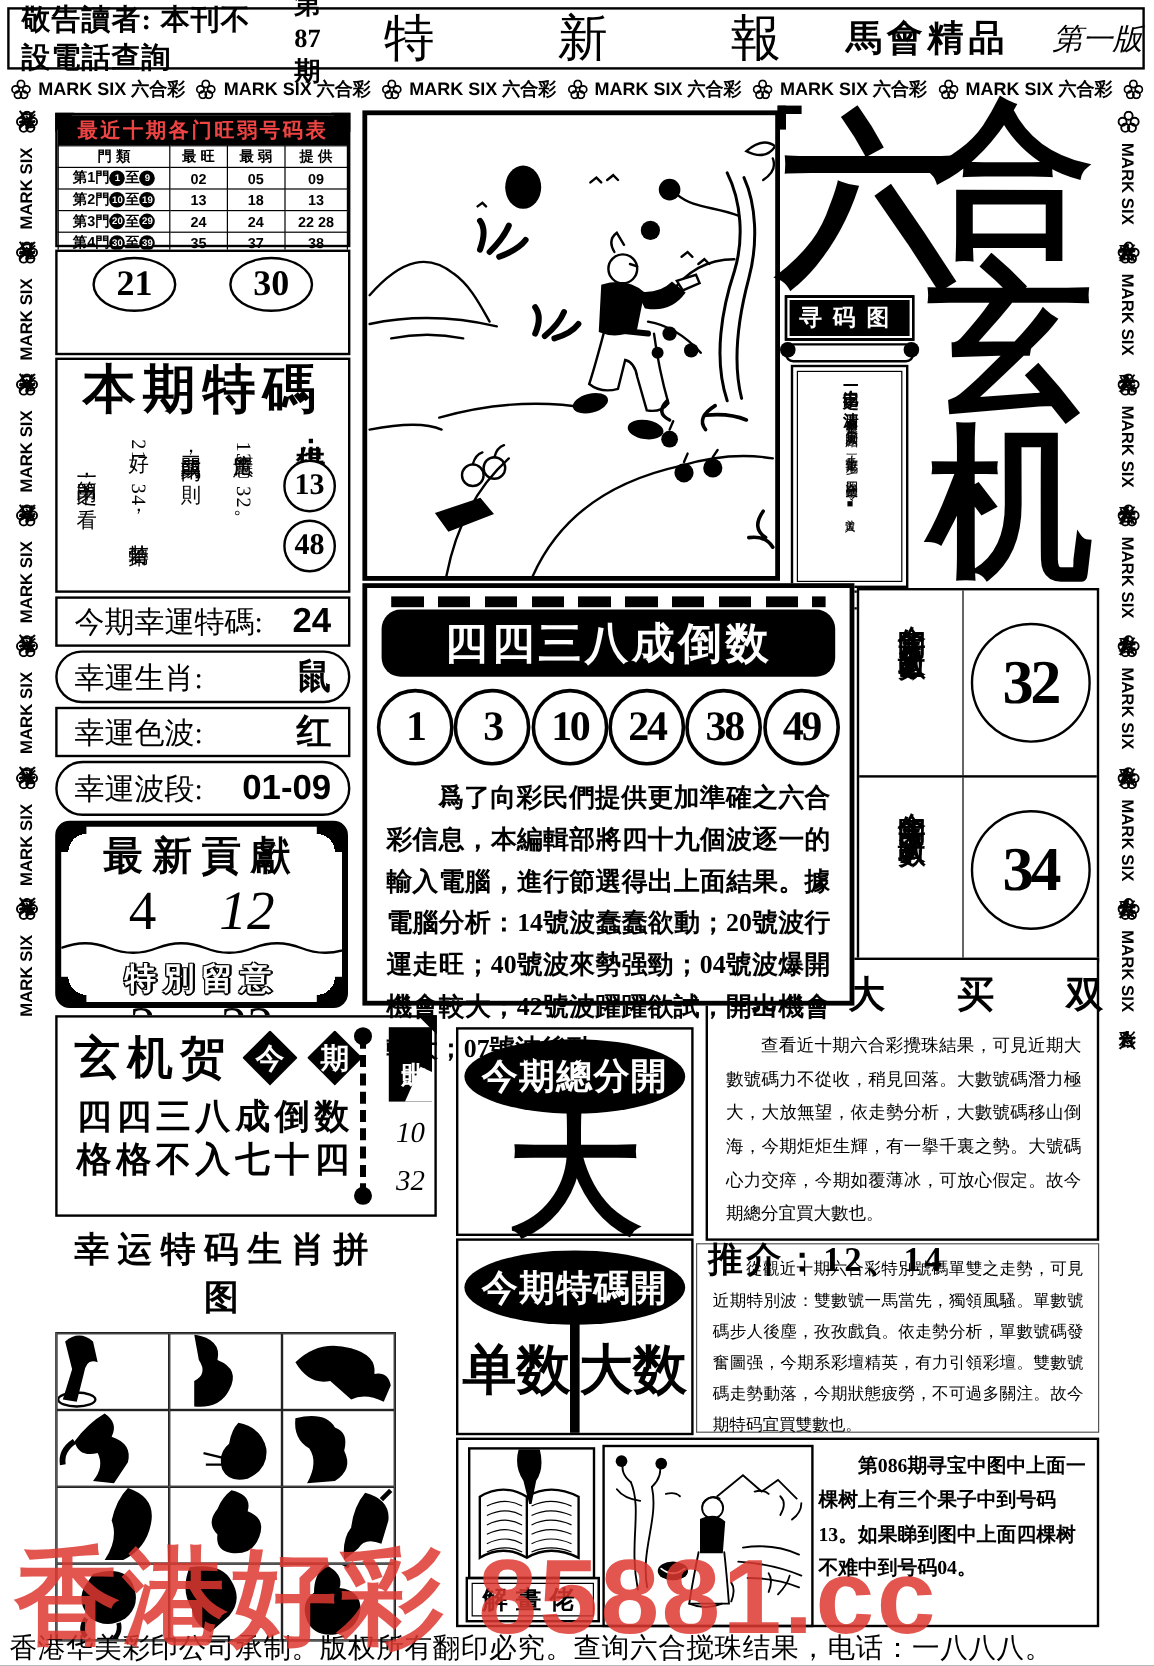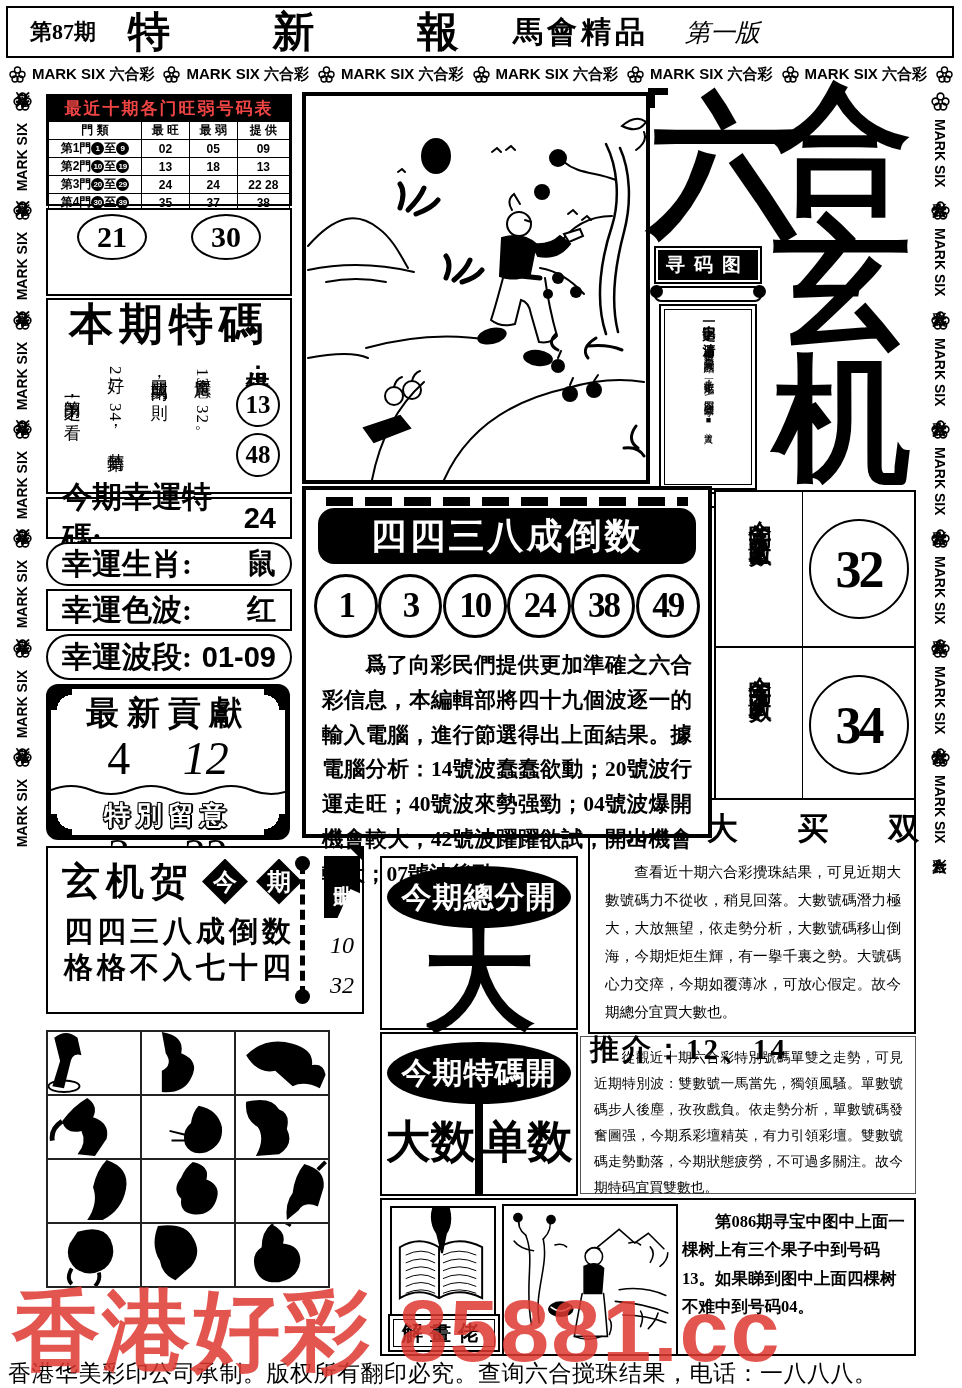--- a/index.html
+++ b/index.html
@@ -8,21 +8,21 @@
   .abs{position:absolute;box-sizing:border-box}
   .bx{border:2px solid #000;background:#fff}
   .vt{writing-mode:vertical-rl;text-orientation:mixed}
   .vtf{writing-mode:vertical-rl;transform:rotate(180deg)}
   .cnum{display:flex;align-items:center;justify-content:center;border:2px solid #000;border-radius:50%;background:#fff}
   .sans{font-family:"Liberation Sans","DejaVu Sans",sans-serif}
   
   .hdr{left:6px;top:6px;width:948px;height:52px;border:2px solid #000;display:flex;align-items:center}
   .hdr .notice{font-size:24px;font-weight:bold;margin-left:10px;letter-spacing:1px}
   .hdr .issue{font-size:22px;font-weight:bold;margin-left:22px}
-  .hdr .title{font-size:42px;font-weight:bold;letter-spacing:46px;margin-left:32px;white-space:nowrap}
+  .hdr .title{font-size:42px;font-weight:normal;letter-spacing:46px;margin-left:32px;white-space:nowrap}
   .hdr .subtitle{font-size:30px;font-weight:bold;margin-left:8px;letter-spacing:4px;white-space:nowrap}
   .hdr .edition{font-size:25px;margin-left:36px;font-style:italic;white-space:nowrap}
   .frow{left:0;top:60px;width:962px;height:28px;display:flex;justify-content:center;align-items:center;gap:9px;
         font-family:"Liberation Sans",sans-serif;font-weight:bold;font-size:15px;white-space:nowrap}
   .funit{display:flex;align-items:center;gap:6px}
   
   .sideL{left:0;top:88px;width:44px;height:1296px;display:flex;flex-direction:column;align-items:center;gap:10px;padding-top:4px}
   .sideR{left:918px;top:88px;width:44px;height:1296px;display:flex;flex-direction:column;align-items:center;gap:10px;padding-top:4px}
   .sunit{display:flex;flex-direction:column;align-items:center;gap:8px;font-family:"Liberation Sans",sans-serif;
          font-weight:bold;font-size:14px;white-space:nowrap}
@@ -41,21 +41,21 @@
   
   .sctl{font-size:44px;font-weight:bold;text-align:center;letter-spacing:6px;line-height:1.15}
   .sccols{display:flex;justify-content:space-between;padding:2px 10px 0 14px;height:138px}
   .sccols .c{writing-mode:vertical-rl;font-size:17px;line-height:1.1;letter-spacing:1px}
   .offer{display:flex;flex-direction:column;align-items:center;gap:6px}
   .offer .lbl{writing-mode:vertical-rl;font-size:24px;font-weight:bold}
   .offer .cnum{width:40px;height:40px;font-size:25px;font-weight:bold}
   
   .lrow{left:46px;width:246px;display:flex;align-items:center;justify-content:space-between;
         padding:0 14px;border:2px solid #000;background:#fff}
-  .lrow .l{font-size:30px;font-weight:bold}
+  .lrow .l{font-size:25px;font-weight:normal}
   .lrow .v{font-size:29px;font-weight:bold}
   .stadium{border-radius:23px}
   
   .contrib{left:46px;top:684px;width:244px;height:156px;border:5px solid #000;border-radius:12px;background:#fff}
   .ccorn{position:absolute;width:22px;height:22px}
   .ccorn.tl{left:-1px;top:-1px;background:radial-gradient(circle at 100% 100%,transparent 0 15px,#000 15px)}
   .ccorn.tr{right:-1px;top:-1px;background:radial-gradient(circle at 0 100%,transparent 0 15px,#000 15px)}
   .ccorn.bl{left:-1px;bottom:-1px;background:radial-gradient(circle at 100% 0,transparent 0 15px,#000 15px)}
   .ccorn.br{right:-1px;bottom:-1px;background:radial-gradient(circle at 0 0,transparent 0 15px,#000 15px)}
   .ctl{font-size:33px;font-weight:bold;text-align:center;letter-spacing:8px;margin-top:2px}
@@ -147,20 +147,21 @@
       font-family:"Liberation Sans","DejaVu Sans",sans-serif;color:rgba(222,55,48,0.85)}
   .illus{left:302px;top:92px;width:348px;height:392px;border:4px solid #000;background:#fff}
   svg{display:block}
 </style>
 </head>
 <body>
 
 <div id="page">
 
   <div class="abs hdr">
+    <span class="notice">敬告讀者: 本刊不設電話查詢</span>
     <span class="issue">第87期</span>
     <span class="title">特 新 報</span>
     <span class="subtitle">馬會精品</span>
     <span class="edition">第一版</span>
   </div>
 
   <div class="abs frow">
     <span class="funit">
         <svg width="17" height="17" viewBox="0 0 17 17">
           <g fill="none" stroke="#000" stroke-width="1.4">
@@ -543,20 +544,21 @@
     </div>
     <span class="dashline"></span>
     <span class="dashdot" style="top:8px"></span>
     <span class="dashdot" style="bottom:8px"></span>
     <span class="tipbox"><span>貼士</span></span>
     <span class="tipn" style="top:84px">10</span>
     <span class="tipn" style="top:124px">32</span>
   </div>
 
   <div class="abs pz">
+    <div class="pztl">幸运特码生肖拼图</div>
     <div class="pzgrid">
       <div class="cell">
           <svg viewBox="0 0 94 64">
             <path d="M6 6 Q18 -4 30 6 L34 24 Q24 20 22 34 L16 58 L4 56 L12 30 Z" fill="#000"></path>
             <ellipse cx="16" cy="56" rx="16" ry="6" fill="none" stroke="#000" stroke-width="2"></ellipse>
           </svg>
         </div>
       <div class="cell">
           <svg viewBox="0 0 94 64">
             <path d="M20 0 Q44 4 40 22 Q60 30 50 48 Q42 64 20 62 L20 40 Q32 34 24 22 Z" fill="#000"></path>
@@ -735,22 +737,22 @@
 
   <div class="abs topen">
     <div class="ellip">今期總分開</div>
     <div class="bigchar">大</div>
   </div>
 
   <div class="abs sopen">
     <span class="sbar"></span>
     <div class="ellip" style="position:relative;z-index:2">今期特碼開</div>
     <div class="swords">
+      <span>单数</span>
       <span>大数</span>
-      <span>单数</span>
     </div>
   </div>
 
   <div class="abs oe">
     <div class="oebody">從觀近十期六合彩特別號碼單雙之走勢，可見近期特別波：雙數號一馬當先，獨領風騷。單數號碼步人後塵，孜孜戲負。依走勢分析，單數號碼發奮圖强，今期系彩壇精英，有力引領彩壇。雙數號碼走勢動落，今期狀態疲勞，不可過多關注。故今期特码宜買雙數也。</div>
     <div class="oerec">推荐：38、48</div>
   </div>
 
   <div class="abs bstrip">
     <div class="handp">

